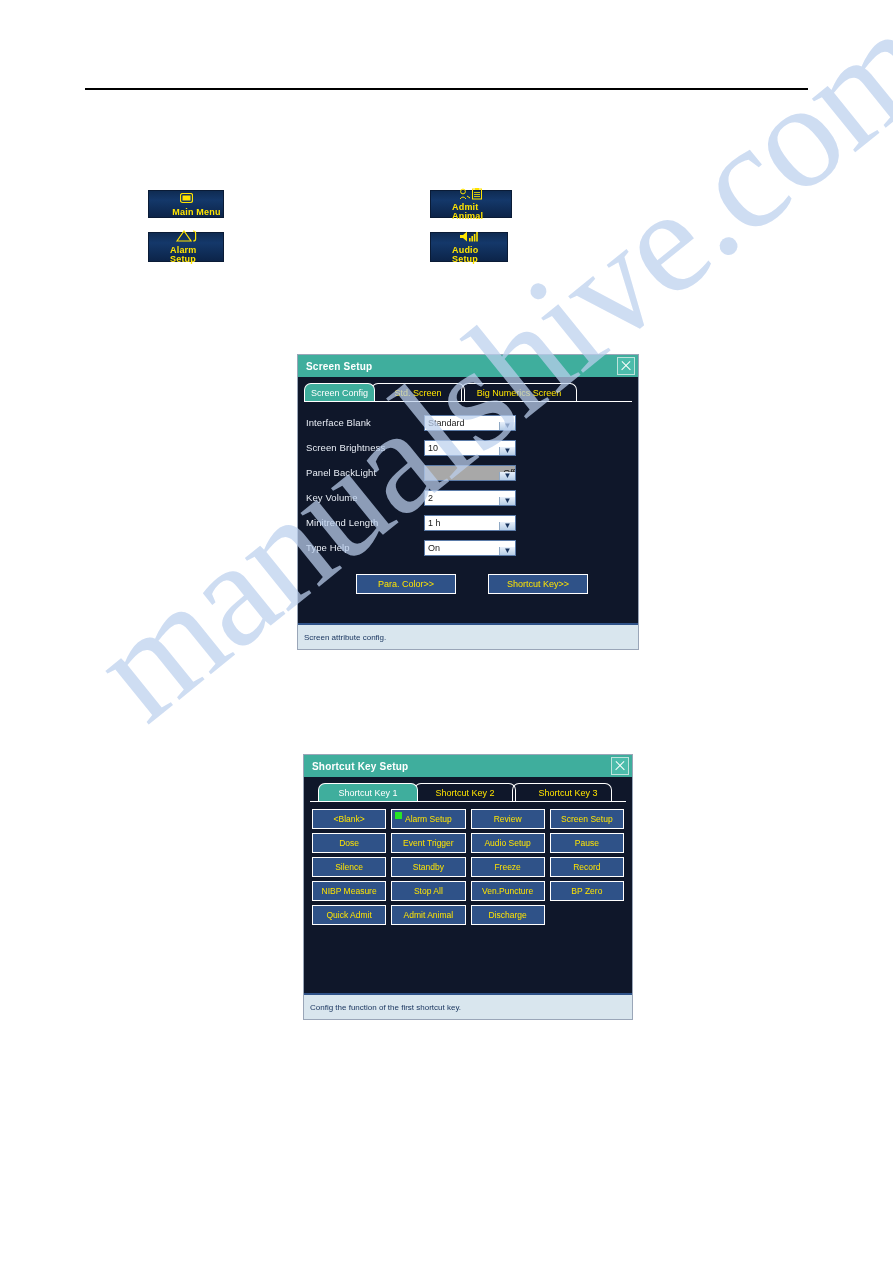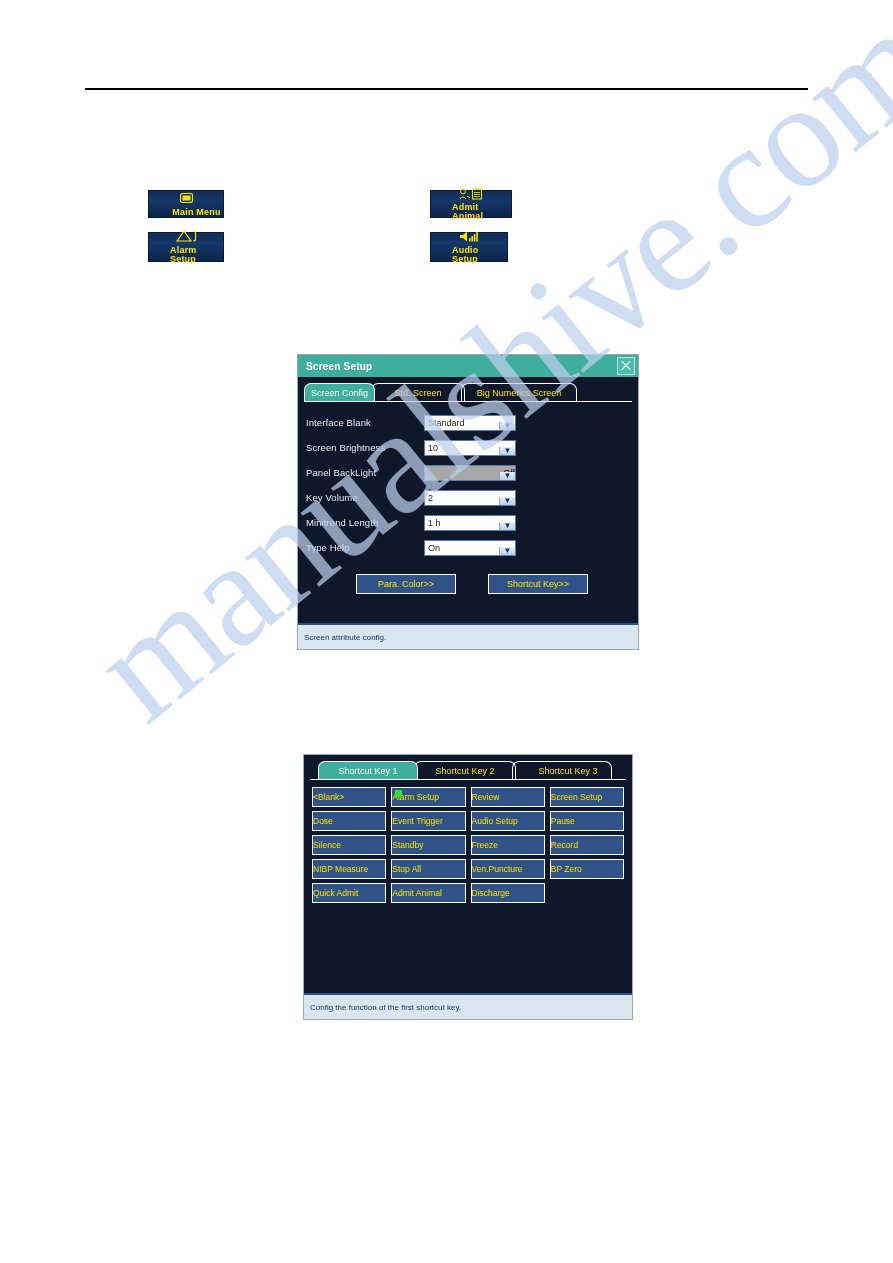--- a/index.html
+++ b/index.html
@@ -268,21 +268,21 @@
     box-sizing: border-box;
   }
   .sk-cell {
     height: 20px;
     border: 1px solid #ffffff;
     background: #2f5288;
     box-sizing: border-box;
     position: relative;
     display: flex;
     align-items: center;
-    justify-content: flex-start;
+    justify-content: center;
     color: #ffe400;
     font-size: 8.5px;
   }
   .sk-cell.empty { border: none; background: transparent; }
   .sk-marker {
     position: absolute;
     left: 3px;
     top: 2px;
     width: 7px;
     height: 7px;
@@ -411,20 +411,24 @@
       <div class="dlg-btn">Shortcut Key&gt;&gt;</div>
     </div>
   </div>
 
   <div class="statusbar">
     <span class="statusbar-text">Screen attribute config.</span>
   </div>
 </div>
 
 <div class="dialog" id="dlg-shortcut-setup">
+  <div class="dlg-titlebar">
+    <span class="dlg-title">Shortcut Key Setup</span>
+    <span class="dlg-close"></span>
+  </div>
 
   <div class="tabstrip">
     <div class="tab active tab-sk1">Shortcut Key 1</div>
     <div class="tab tab-sk2">Shortcut Key 2</div>
     <div class="tab tab-sk3">Shortcut Key 3</div>
   </div>
   <div class="tab-underline"></div>
 
   <div class="sk-grid">
     <div class="sk-cell">

